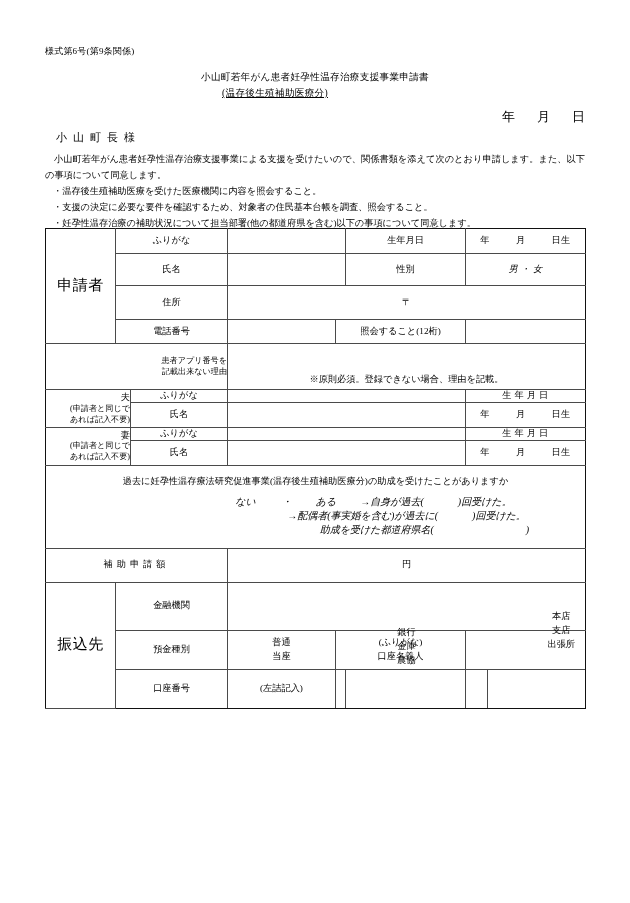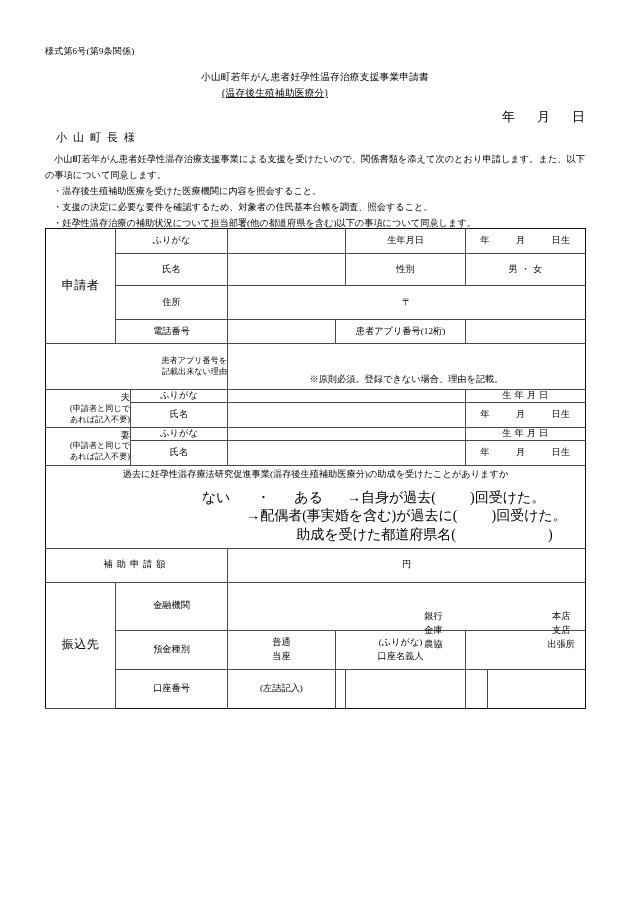--- a/index.html
+++ b/index.html
@@ -108,76 +108,75 @@
     line-height: 1.28;
   }
   .outer-top    { border-top-width: 1.4px !important;    border-top-color: #111 !important; }
   .outer-bottom { border-bottom-width: 1.4px !important; border-bottom-color: #111 !important; }
   .outer-left   { border-left-width: 1.4px !important;   border-left-color: #111 !important; }
   .outer-right  { border-right-width: 1.4px !important;  border-right-color: #111 !important; }
 
   .vert-label {
     letter-spacing: 0.5px;
     line-height: 2.05;
-    font-size: 12px;
+    font-size: 15px;
   }
   .wide-label { letter-spacing: 4px; }
   .sub-note {
     font-size: 8.1px;
     line-height: 1.35;
     display: block;
     text-align: right;
   }
   .cell-tl {
     text-align: left;
     vertical-align: top;
     padding: 3px 0 0 5px;
   }
   .cell-right { text-align: right; padding-right: 8px; }
 
   .ymd-wide   { letter-spacing: 0.4px; }
   .ymd-wide i { font-style: normal; display: inline-block; }
 
-  .sex-opt { letter-spacing: 0.4px; }
+  .sex-opt { letter-spacing: 0.4px; font-style: italic; }
 
   
   #main-table { left: 45px; top: 228px; width: 540px; }
 
   
   .q-block {
     text-align: left;
     padding: 6px 0 7px 6px;
     line-height: 1.45;
   }
   .q-head { font-size: 9.2px; white-space: nowrap; }
-  .q-rows { margin-top: 8px; font-size: 14px; }
+  .q-rows { margin-top: 8px; font-size: 10px; font-style: italic; }
   .q-r1 { padding-left: 116px; white-space: nowrap; }
   .q-r2 { padding-left: 182px; white-space: nowrap; margin-top: 1px; }
   .q-r3 { padding-left: 218px; white-space: nowrap; margin-top: 1px; }
   .gap-s { display: inline-block; width: 26px; }
   .gap-m { display: inline-block; width: 24px; }
   .blank-paren { display: inline-block; min-width: 34px; }
   .blank-paren-l { display: inline-block; min-width: 92px; }
 
   
   .bank-line {
     display: block;
     line-height: 1.52;
   }
   .bank-mid {
     position: relative;
     height: 100%;
   }
   .bank-types {
     position: absolute;
     left: 50%;
-    top: 4px;
+    top: 20px;
     transform: translateX(-50%);
     text-align: center;
-    margin-left: 27px;
   }
   .bank-branch {
     position: absolute;
     right: 10px;
     top: 4px;
     text-align: center;
   }
   .two-line { line-height: 1.5; }
 </style>
 </head>
@@ -235,21 +234,21 @@
     <tr>
       <td colspan="2" style="height:33px">住所</td>
       <td class="cell-tl outer-right" colspan="5">
         <span>〒</span>
       </td>
     </tr>
 
     <tr>
       <td colspan="2" style="height:23px">電話番号</td>
       <td></td>
-      <td colspan="2">患者アプリ番号(12桁)</td>
+      <td colspan="2">照会すること(12桁)</td>
       <td class="outer-right" colspan="2"></td>
     </tr>
 
     <tr>
       <td class="outer-left" colspan="3" style="height:45px">
         <span class="sub-note">患者アプリ番号を</span>
         <span class="sub-note">記載出来ない理由</span>
       </td>
       <td class="outer-right cell-right" colspan="5" style="vertical-align:bottom;padding-bottom:3px">
         <span>※原則必須。登録できない場合、理由を記載。</span>

